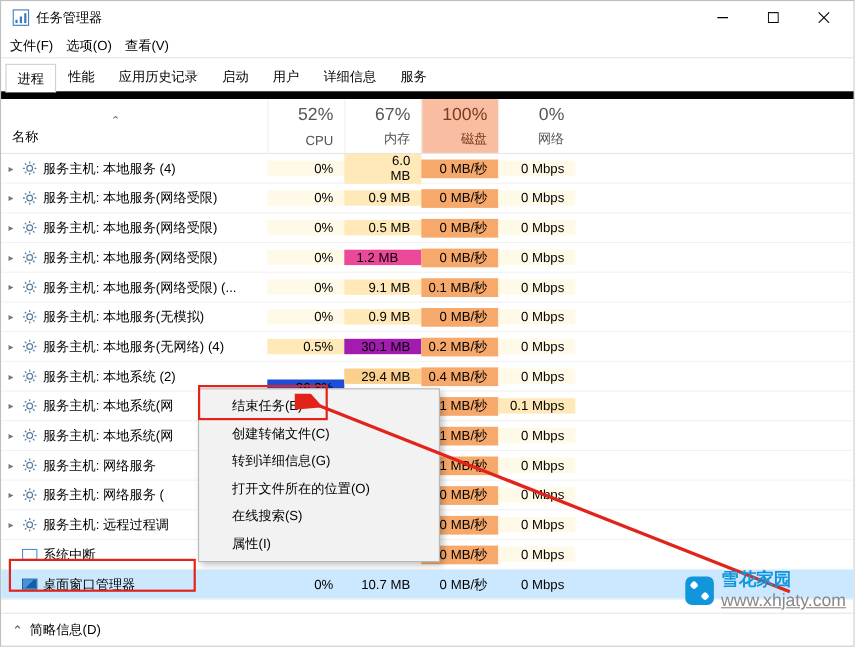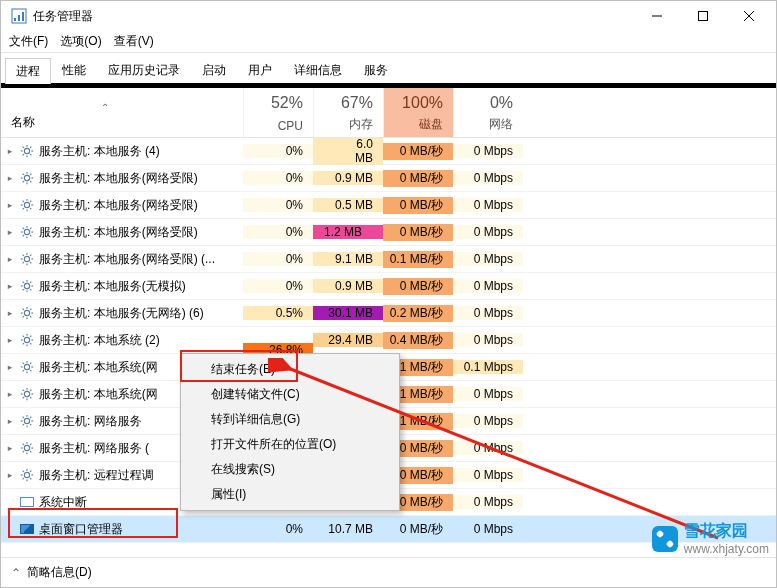--- a/index.html
+++ b/index.html
@@ -5,21 +5,21 @@
   * { box-sizing: border-box; margin: 0; padding: 0; }
   html, body { width: 777px; height: 588px; font-family: "Microsoft YaHei", "Segoe UI", sans-serif; font-size: 12px; background: #fff; overflow: hidden; position: relative; }
   .window { width: 777px; height: 588px; border: 1px solid #bfbfbf; display: flex; flex-direction: column; background: #fff; }
   .titlebar { height: 30px; display: flex; align-items: center; padding: 0 4px; }
   .title-icon { width: 16px; height: 16px; margin: 0 6px; display: inline-block; }
   .title-icon svg { width: 16px; height: 16px; }
   .title-text { flex: 1; }
   .win-btns { display: flex; }
   .win-btn { width: 46px; height: 30px; display: flex; align-items: center; justify-content: center; color: #000; }
   .menubar { height: 22px; padding: 0 8px; display: flex; align-items: center; gap: 12px; border-bottom: 1px solid #e5e5e5; }
-  .tabs { display: flex; padding: 4px 4px 0 4px; border-bottom: 5px solid #000000; }
+  .tabs { display: flex; padding: 4px 4px 0 4px; border-bottom: 7px solid #000000; }
   .tab { padding: 4px 10px; border: 1px solid transparent; border-bottom: none; }
   .tab.active { border-color: #d0d0d0; background: #fff; position: relative; top: 1px; }
   .content { flex: 1; overflow: hidden; display: flex; flex-direction: column; }
   .header { display: flex; height: 50px; border-bottom: 1px solid #e5e5e5; position: relative; }
   .header .name-col { width: 242px; display: flex; align-items: flex-end; padding: 0 0 6px 10px; position: relative; }
   .sort-caret { position: absolute; top: 14px; left: 100px; font-size: 10px; color: #666; }
   .header .metric { width: 70px; text-align: right; padding: 6px 10px 4px 0; display: flex; flex-direction: column; justify-content: space-between; border-left: 1px solid #f0f0f0; }
   .header .pct { font-size: 16px; color: #555; }
   .header .lbl { color: #555; }
   .header .metric.hot { background: #f9bda1; }
@@ -44,21 +44,21 @@
   .red-box1 { border: 2px solid #e2231a; left: 180px; top: 350px; width: 118px; height: 32px; }
   .red-box2 { border: 2px solid #e2231a; left: 8px; top: 508px; width: 170px; height: 30px; }
   .arrow { left: 268px; top: 358px; width: 500px; height: 220px; }
   .watermark { position: absolute; right: 8px; bottom: 32px; z-index: 30; display: flex; align-items: center; gap: 6px; }
   .watermark .logo { width: 26px; height: 26px; background: #1296db; border-radius: 6px; position: relative; }
   .watermark .logo::before, .watermark .logo::after { content: ""; position: absolute; background: #fff; border-radius: 2px; }
   .watermark .logo::before { width: 6px; height: 6px; left: 5px; top: 5px; transform: rotate(45deg); }
   .watermark .logo::after { width: 6px; height: 6px; right: 5px; bottom: 5px; transform: rotate(45deg); }
   .watermark .txt { text-align: left; }
   .watermark .txt .big { font-size: 16px; font-weight: bold; color: #1296db; }
-  .watermark .txt .small { font-size: 12px; color: #888; }
+  .watermark .txt .small { font-size: 16px; color: #888; text-decoration: underline; }
 </style>
 </head>
 <body>
 
 <div class="window">
   <div class="titlebar">
     <span class="title-icon">
       <svg viewBox="0 0 16 16">
           <rect x="1" y="1" width="14" height="14" fill="none" stroke="#3a7bbf"></rect>
           <rect x="3" y="10" width="2" height="3" fill="#3a7bbf"></rect>
@@ -290,21 +290,21 @@
                   <line x1="8" y1="13" x2="8" y2="15"></line>
                   <line x1="1" y1="8" x2="3" y2="8"></line>
                   <line x1="13" y1="8" x2="15" y2="8"></line>
                   <line x1="3" y1="3" x2="4.5" y2="4.5"></line>
                   <line x1="11.5" y1="11.5" x2="13" y2="13"></line>
                   <line x1="3" y1="13" x2="4.5" y2="11.5"></line>
                   <line x1="11.5" y1="4.5" x2="13" y2="3"></line>
                 </g>
               </svg>
             </span>
-            <span>服务主机: 本地服务(无网络) (6)</span>
+            <span>服务主机: 本地服务(无网络) (4)</span>
           </div>
           <div class="cell" style="background:#ffe9b8;">0.5%</div>
           <div class="cell" style="background:#a21caf;">30.1 MB</div>
           <div class="cell" style="background:#f6a96b;">0.2 MB/秒</div>
           <div class="cell" style="background:#fff9e8;">0 Mbps</div>
         </div>
         <div class="row">
           <div class="cell-name">
             <span class="expand">▸</span>
             <span class="proc-icon gear-icon">
@@ -317,21 +317,21 @@
                   <line x1="13" y1="8" x2="15" y2="8"></line>
                   <line x1="3" y1="3" x2="4.5" y2="4.5"></line>
                   <line x1="11.5" y1="11.5" x2="13" y2="13"></line>
                   <line x1="3" y1="13" x2="4.5" y2="11.5"></line>
                   <line x1="11.5" y1="4.5" x2="13" y2="3"></line>
                 </g>
               </svg>
             </span>
             <span>服务主机: 本地系统 (2)</span>
           </div>
-          <div class="cell" style="background:#f97316;margin-top:20px;">26.8%</div>
+          <div class="cell" style="background:#1d4ed8;margin-top:20px;">26.8%</div>
           <div class="cell" style="background:#fbcf8d;">29.4 MB</div>
           <div class="cell" style="background:#f6a96b;">0.4 MB/秒</div>
           <div class="cell" style="background:#fff9e8;">0 Mbps</div>
         </div>
         <div class="row">
           <div class="cell-name">
             <span class="expand">▸</span>
             <span class="proc-icon gear-icon">
               <svg viewBox="0 0 16 16">
                 <circle cx="8" cy="8" r="3" fill="none" stroke="#5a7da0" stroke-width="1.3"></circle>

